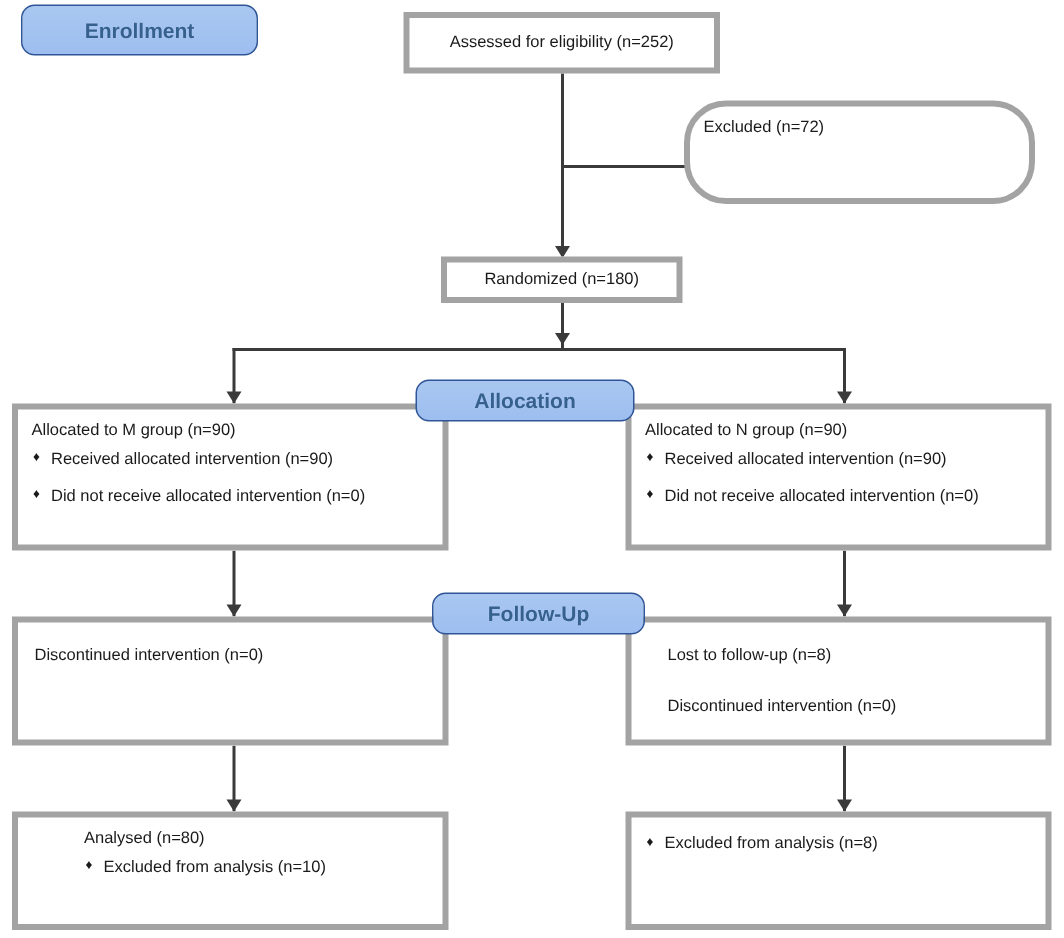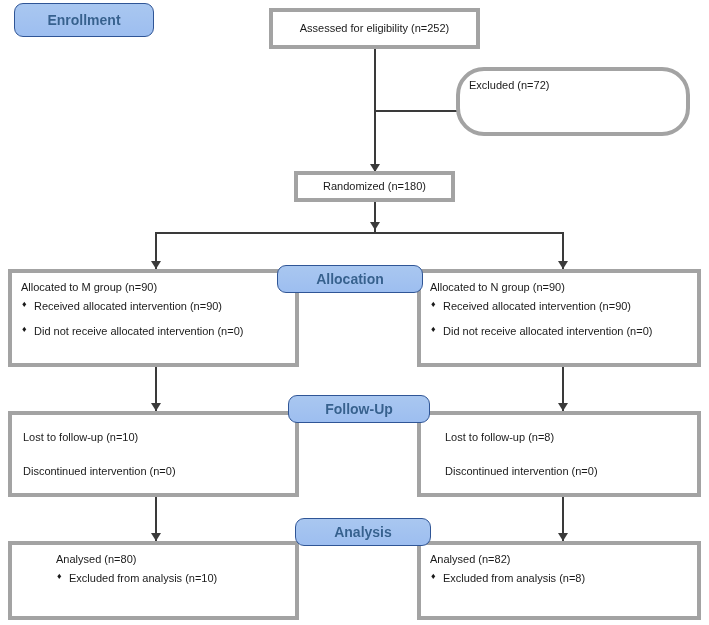--- a/index.html
+++ b/index.html
@@ -112,35 +112,32 @@
     border-top: 5px solid transparent;
     border-bottom: 5px solid transparent;
     border-left: 8px solid #3a3a3a;
   }
 </style>
 </head>
 <body>
 
 <div id="canvas">
 
-  <div class="pill" style="left:14px; top:3px; width:140px; height:34px;">
+  <div class="pill" style="left:14px; top:3px; width:158px; height:34px;">
     <span>Enrollment</span>
   </div>
 
-  <div class="pill" style="left:277px; top:253px; width:146px; height:28px;margin-top:12px;">
+  <div class="pill" style="left:277px; top:253px; width:146px; height:28px;">
     <span>Allocation</span>
   </div>
 
   <div class="pill" style="left:288px; top:395px; width:142px; height:28px;">
     <span>Follow-Up</span>
   </div>
 
-  <div class="pill" style="left:295px; top:518px; width:136px; height:28px;">
-    <span>Analysis</span>
-  </div>
 
   <div class="vline" style="left:374px; top:48px; height:123px;"></div>
 
   <div class="hline" style="left:374px; top:110px; width:86px;"></div>
   <div class="arrow-right" style="left:460px; top:106px;"></div>
 
   <div class="arrow-down" style="left:370px; top:164px;"></div>
 
   <div class="vline" style="left:374px; top:201px; height:31px;"></div>
   <div class="arrow-down" style="left:370px; top:222px;"></div>
@@ -188,39 +185,37 @@
   <div class="box" style="left:417px; top:269px; width:284px; height:98px;">
     <span class="title">Allocated to N group (n=90)</span>
     <ul class="spaced">
       <li>Received allocated intervention (n=90)</li>
       <li>Did not receive allocated intervention (n=0)</li>
     </ul>
   </div>
 
   <div class="box" style="left:8px; top:411px; width:291px; height:86px;">
     <ul class="plain spaced" style="margin-top:8px;">
-      <li style="margin-bottom:18px;">Lost to follow-up  (n=10)</li>
       <li>Discontinued intervention  (n=0)</li>
     </ul>
   </div>
 
   <div class="box" style="left:417px; top:411px; width:284px; height:86px;">
     <ul class="plain spaced" style="margin-top:8px;margin-left:13px;">
       <li style="margin-bottom:18px;">Lost to follow-up  (n=8)</li>
       <li>Discontinued intervention (n=0)</li>
     </ul>
   </div>
 
   <div class="box" style="left:8px; top:541px; width:291px; height:79px;padding-left:44px;">
     <span class="title">Analysed  (n=80)</span>
     <ul>
       <li>Excluded from analysis (n=10)</li>
     </ul>
   </div>
 
   <div class="box" style="left:417px; top:541px; width:284px; height:79px;">
-    <span class="title">Analysed  (n=82)</span>
     <ul>
       <li>Excluded from analysis (n=8)</li>
     </ul>
   </div>
 
 </div>
 
 </body></html>

